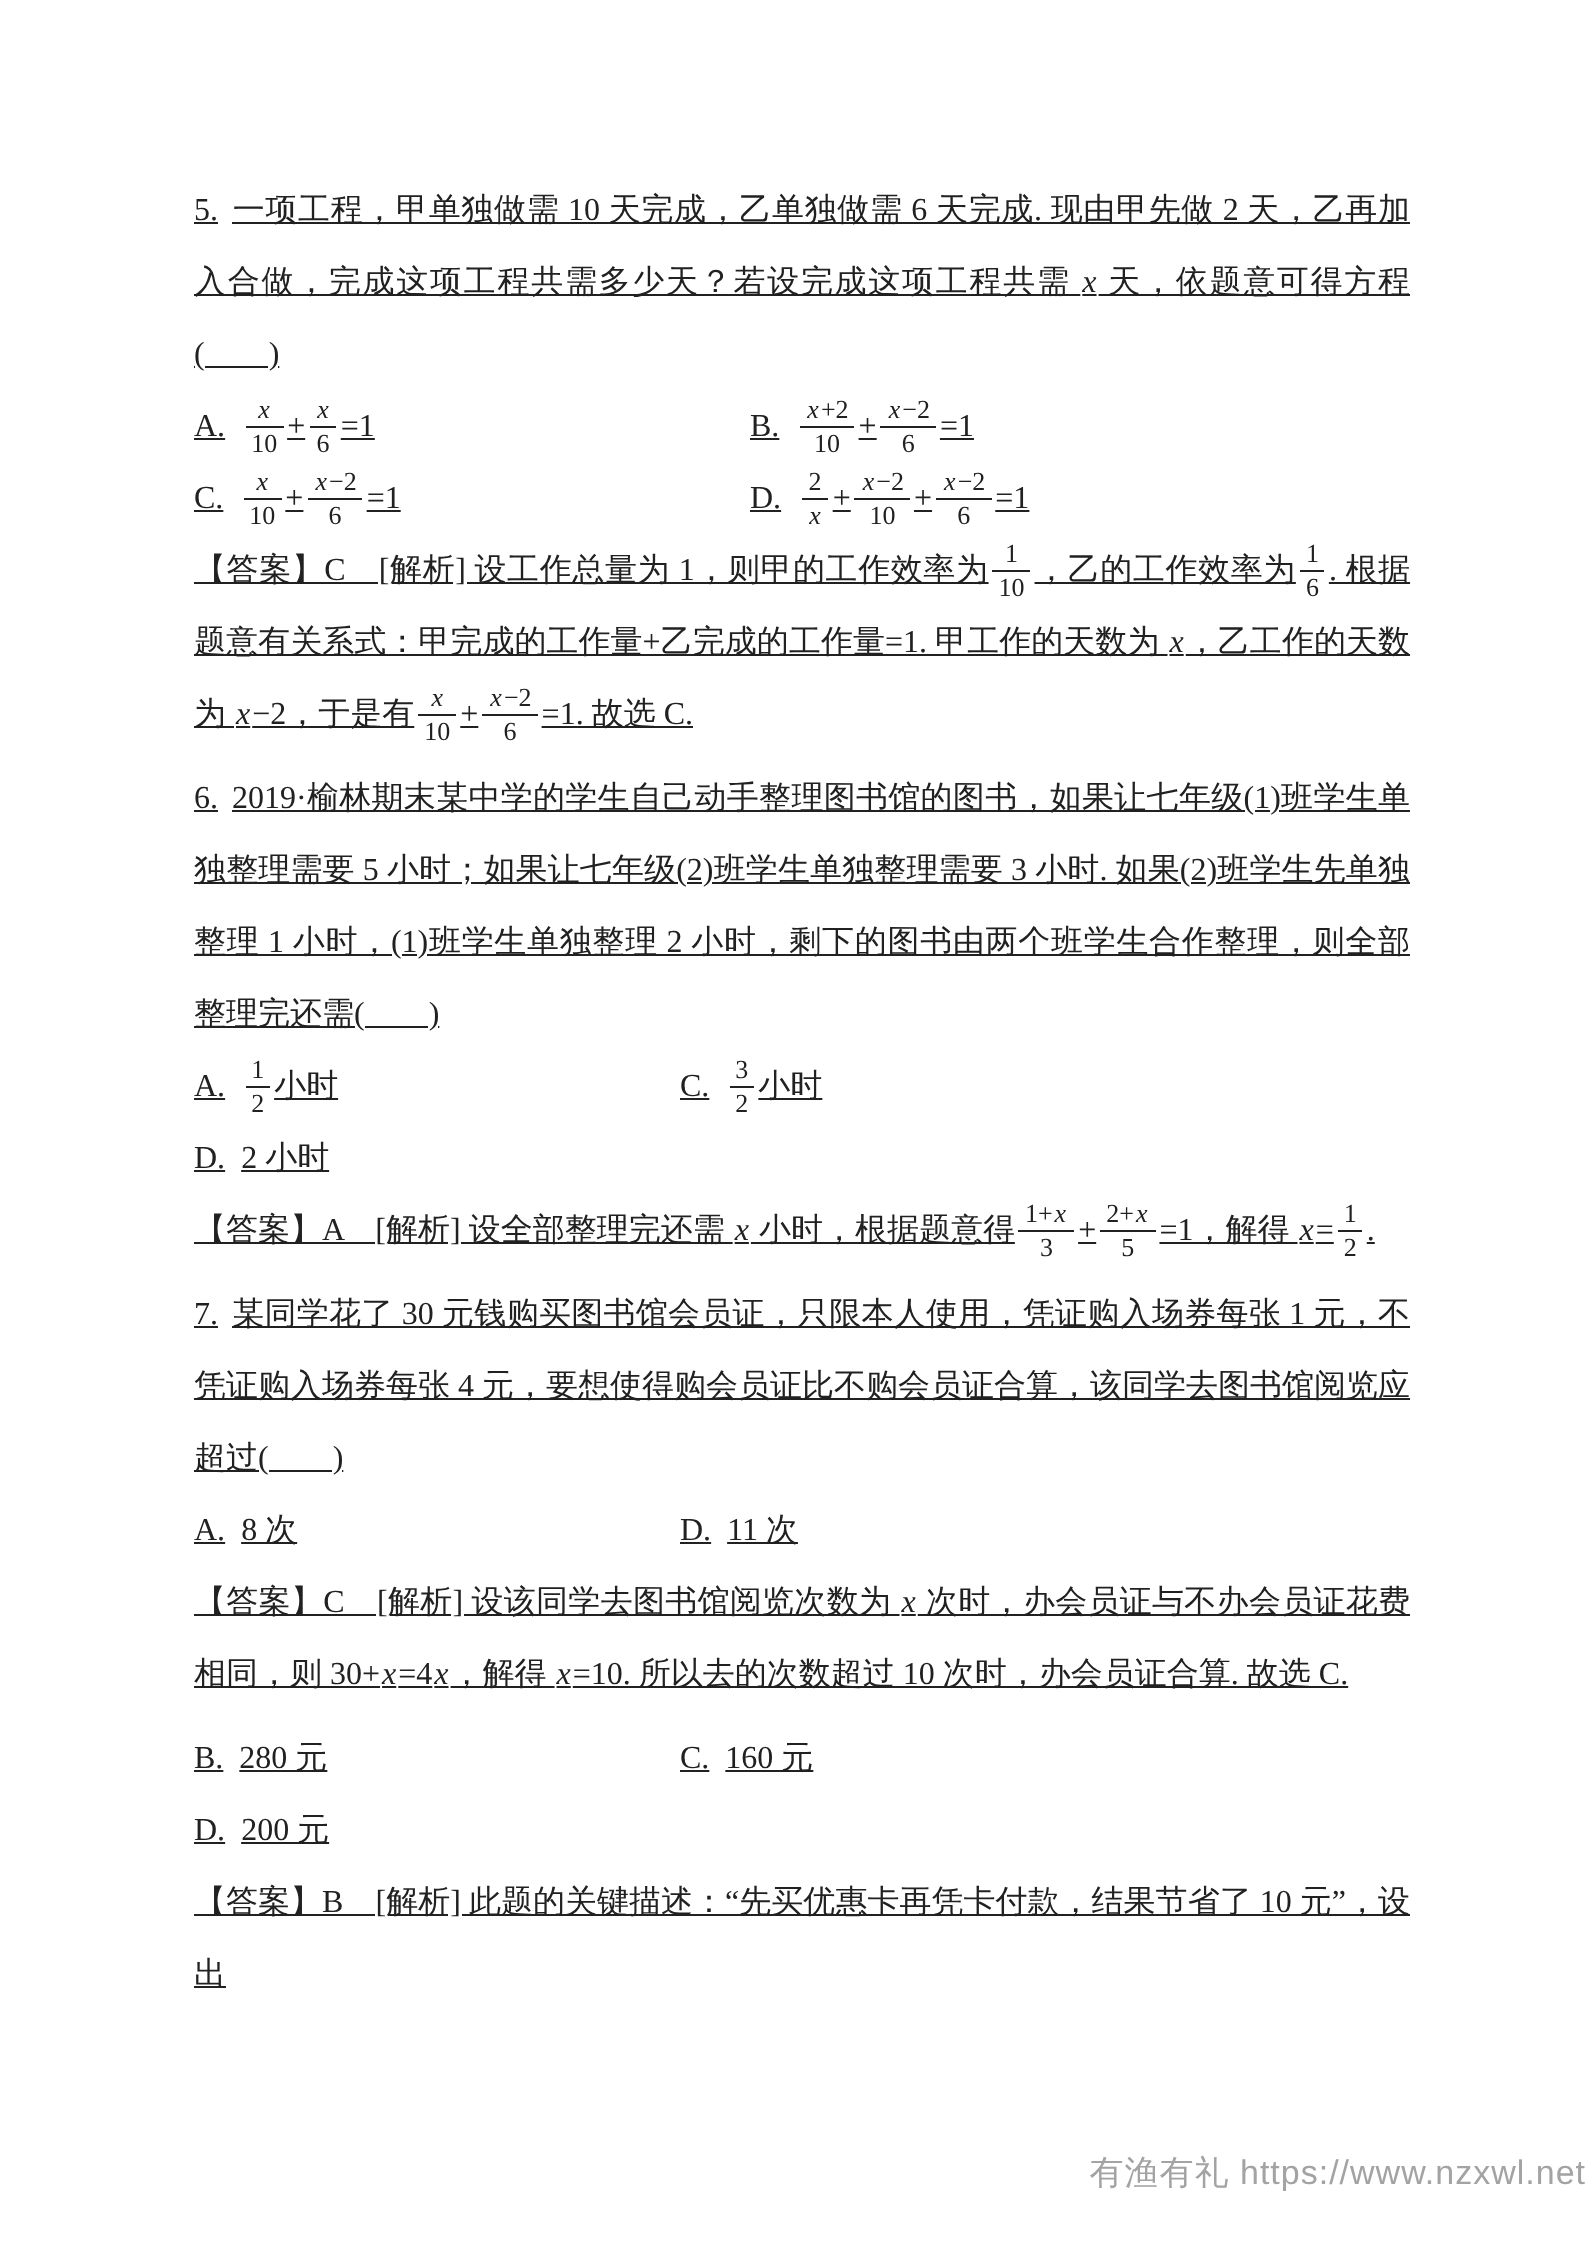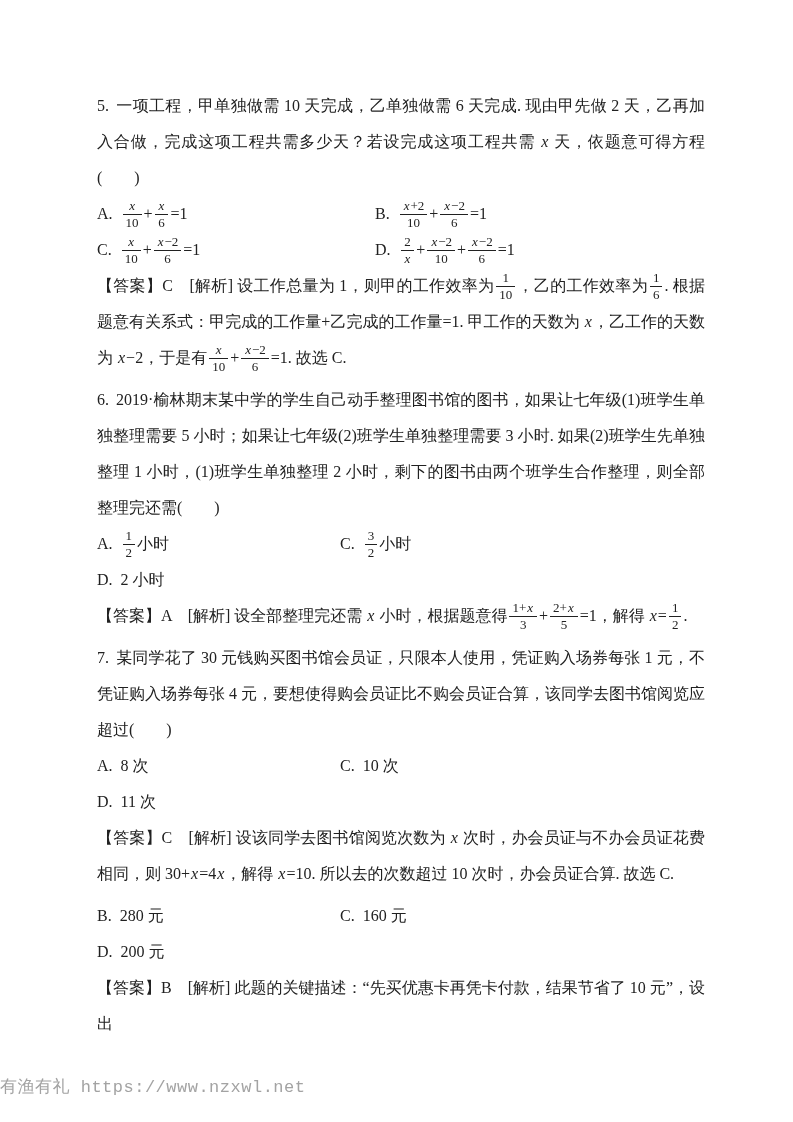--- a/index.html
+++ b/index.html
@@ -14,21 +14,21 @@
   }
   .content{
     position:absolute;
     left:97px;top:88px;
     width:608px;
     font-size:16px;
     line-height:36px;
     text-align:justify;
   }
   p{margin:0;}
-  .q-block{margin:0 0 6px 0;}
+  .q-block{margin:0 0 6px 0;text-decoration:underline;}
   .qnum{margin-right:7px;}
   .opts{
     display:grid;
     grid-template-columns:243px 1fr;
     column-gap:0;
   }
   .opts.opts-wide{grid-template-columns:278px 1fr;}
   .opt{white-space:nowrap;text-align:left;}
   .olabel{margin-right:8px;}
   .answer{text-align:justify;}
@@ -43,22 +43,22 @@
     margin:0 2px;
     transform:translateY(-1px);
   }
   .frac .num{display:block;border-bottom:1px solid #212121;padding:0 3px;}
   .frac .den{display:block;padding:0 3px;}
   i{font-style:italic;padding:0 1px;}
   .footer{
     position:absolute;
     left:0;right:0;
     bottom:24px;
-    text-align:left;
-    font-family:Liberation Mono, monospace;
+    text-align:right;
+    font-family:Liberation Sans, sans-serif;
     font-size:17px;
     color:#a3a3a3;
     letter-spacing:0.5px;
   }
 </style>
 </head>
 <body>
 
 <div class="page">
   <div class="content">
@@ -135,21 +135,20 @@
           </span>=1，解得 <i>x</i>=<span class="frac">
             <span class="num">1</span>
             <span class="den">2</span>
           </span>.</p>
     </section>
 
     <section class="q-block">
       <p class="stem"><span class="qnum">7.</span><span>某同学花了 30 元钱购买图书馆会员证，只限本人使用，凭证购入场券每张 1 元，不凭证购入场券每张 4 元，要想使得购会员证比不购会员证合算，该同学去图书馆阅览应超过(　　)</span></p>
       <div class="opts">
         <div class="opt"><span class="olabel">A.</span><span>8 次</span></div>
-        <div class="opt"><span class="olabel">C.</span><span>10 次</span></div>
         <div class="opt"><span class="olabel">D.</span><span>11 次</span></div>
       </div>
       <p class="answer">【答案】C　[解析] 设该同学去图书馆阅览次数为 <i>x</i> 次时，办会员证与不办会员证花费相同，则 30+<i>x</i>=4<i>x</i>，解得 <i>x</i>=10. 所以去的次数超过 10 次时，办会员证合算. 故选 C.</p>
     </section>
 
     <section class="q-block">
       <div class="opts">
         <div class="opt"><span class="olabel">B.</span><span>280 元</span></div>
         <div class="opt"><span class="olabel">C.</span><span>160 元</span></div>
         <div class="opt"><span class="olabel">D.</span><span>200 元</span></div>

